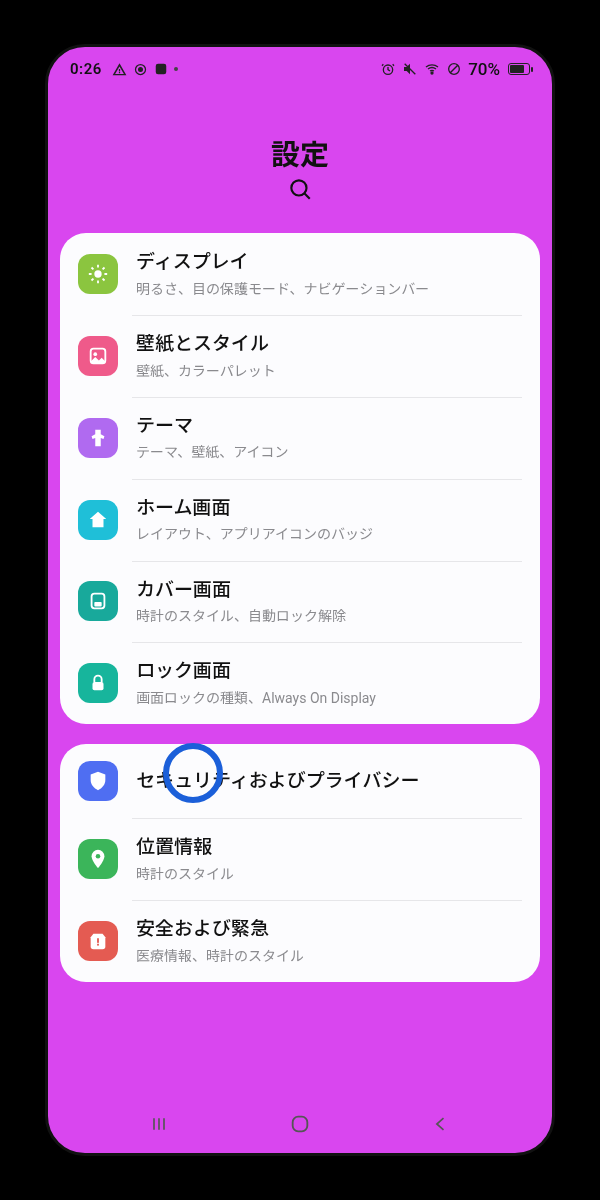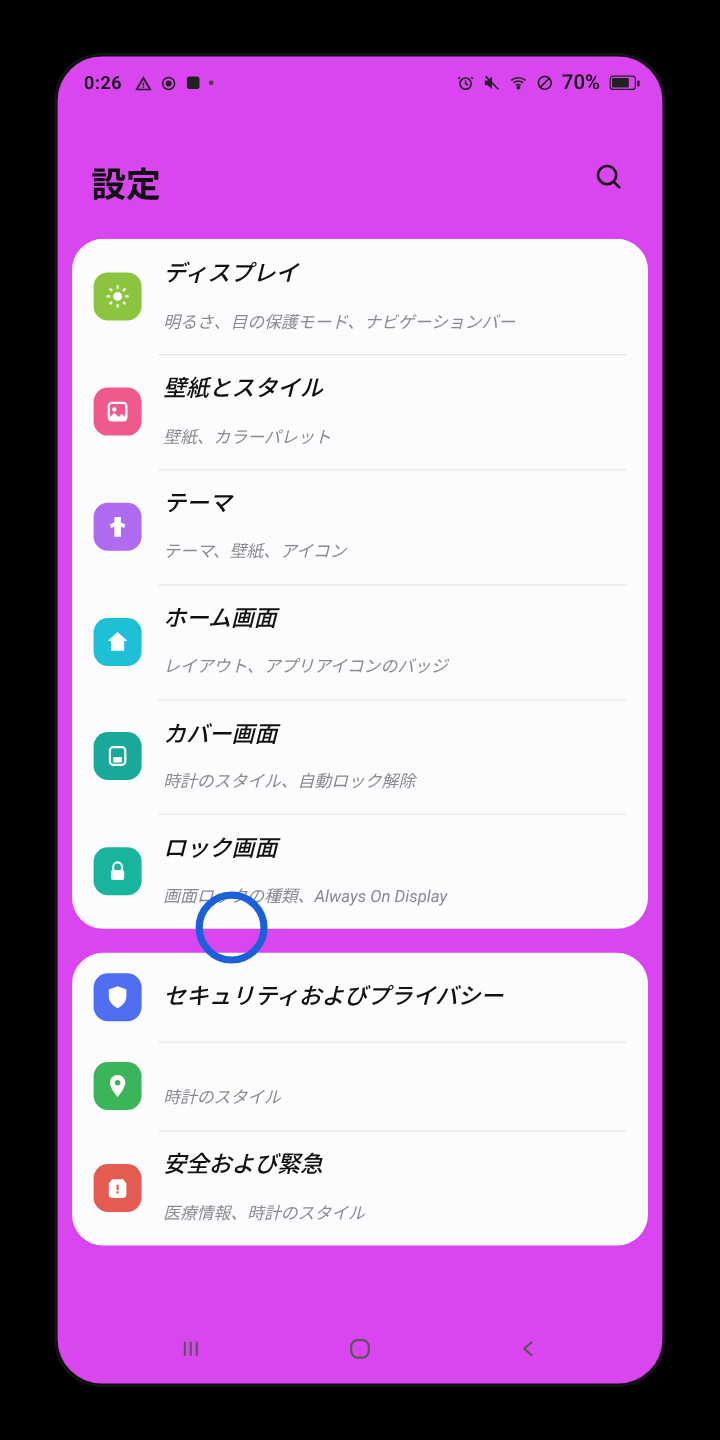--- a/index.html
+++ b/index.html
@@ -43,30 +43,31 @@
     width: 22px; height: 12px; border: 1.5px solid #222; border-radius: 3px;
     position: relative; margin-left: 2px;
   }
   .battery::after {
     content:""; position:absolute; right:-4px; top:3px; width:2px; height:5px;
     background:#222; border-radius:1px;
   }
   .battery .fill { position:absolute; left:1px; top:1px; bottom:1px; width:70%; background:#222; border-radius:1px;}
   
   .header {
-    display: flex; align-items: flex-start; justify-content: space-between;
+    display: flex; align-items: center; justify-content: space-between;
     padding: 40px 28px 26px 28px;
+    flex-direction: column;
   }
   .header h1 { font-size: 29px; font-weight: 700; color:#111; }
   .search-btn {
     width: 34px; height: 34px; display:flex; align-items:center; justify-content:center;
     border:none; background:transparent;
   }
   
-  .scroll { flex:1; overflow:hidden; padding: 0 12px; font-style: italic; }
+  .scroll { flex:1; overflow:hidden; padding: 0 12px; }
   .card {
     background: #fcfcfe;
     border-radius: 26px;
     margin-bottom: 20px;
     overflow: hidden;
   }
   .row {
     display:flex; align-items:center; padding: 17px 18px;
     gap: 18px; position:relative;
   }
@@ -74,21 +75,21 @@
     content:""; position:absolute; top:0; left:72px; right:18px; height:1px;
     background:#e6e6e9;
   }
   .icon-box {
     width: 40px; height: 40px; border-radius: 12px; flex-shrink:0;
     display:flex; align-items:center; justify-content:center;
   }
   .icon-box svg { width: 22px; height:22px; }
   .row-text { flex:1; min-width:0; }
   .row-title { font-size: 19px; color:#111; font-weight:500; line-height:1.3; }
-  .row-sub { font-size: 14px; color:#8a8a8e; margin-top:19px; line-height:1.3; }
+  .row-sub { font-size: 14px; color:#8a8a8e; margin-top:5px; line-height:1.3; }
   
   .annotation-circle {
     position:absolute; width:60px; height:60px; border:6px solid #1b5fd9;
     border-radius:50%; pointer-events:none; z-index:50;
     left: 115px; top: 696px;
   }
   
   .navbar {
     height: 54px; display:flex; align-items:center; justify-content:space-around;
     padding: 0 40px;
@@ -285,20 +286,21 @@
       </div>
 
       <div class="row">
         <div class="icon-box c-location">
           <svg viewBox="0 0 24 24" fill="#fff">
               <path d="M12 2a7 7 0 0 1 7 7c0 5-7 13-7 13S5 14 5 9a7 7 0 0 1 7-7z"></path>
               <circle cx="12" cy="9" r="2.5" fill="#3bb55a"></circle>
             </svg>
         </div>
         <div class="row-text">
+          <div class="row-title">位置情報</div>
           <div class="row-sub">時計のスタイル</div>
         </div>
       </div>
 
       <div class="row">
         <div class="icon-box c-safety">
           <svg viewBox="0 0 24 24" fill="#fff">
               <path d="M7 4h10l3 4v10a3 3 0 0 1-3 3H7a3 3 0 0 1-3-3V8l3-4z"></path>
               <rect x="11" y="9" width="2" height="5" fill="#e45b52"></rect>
               <rect x="11" y="15" width="2" height="2" fill="#e45b52"></rect>

